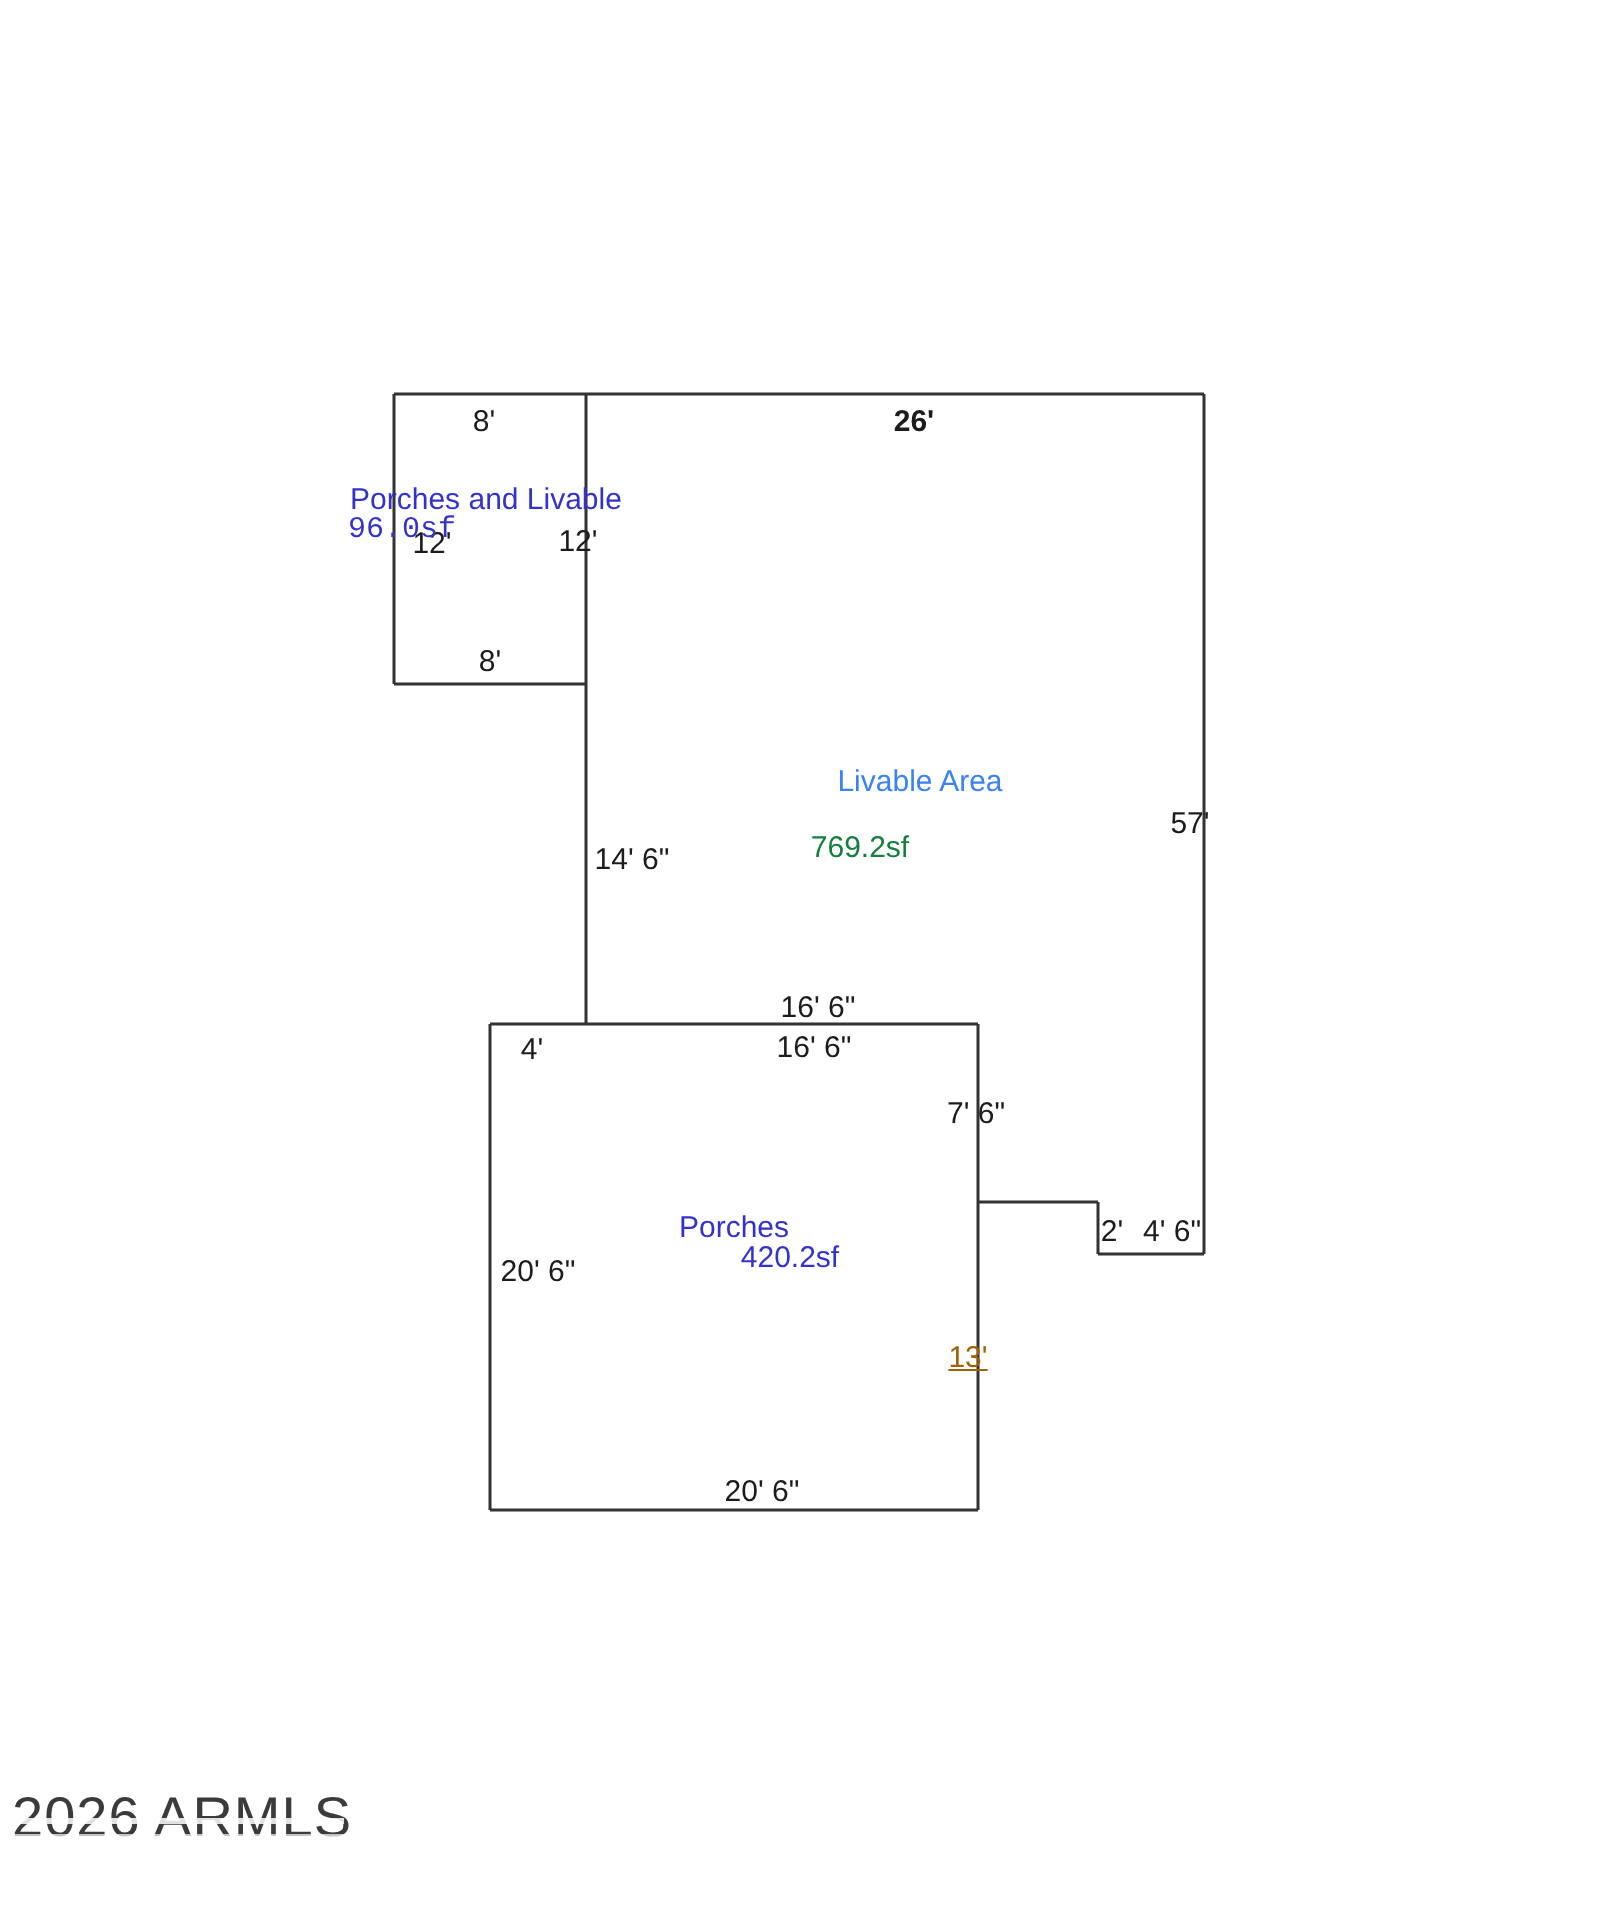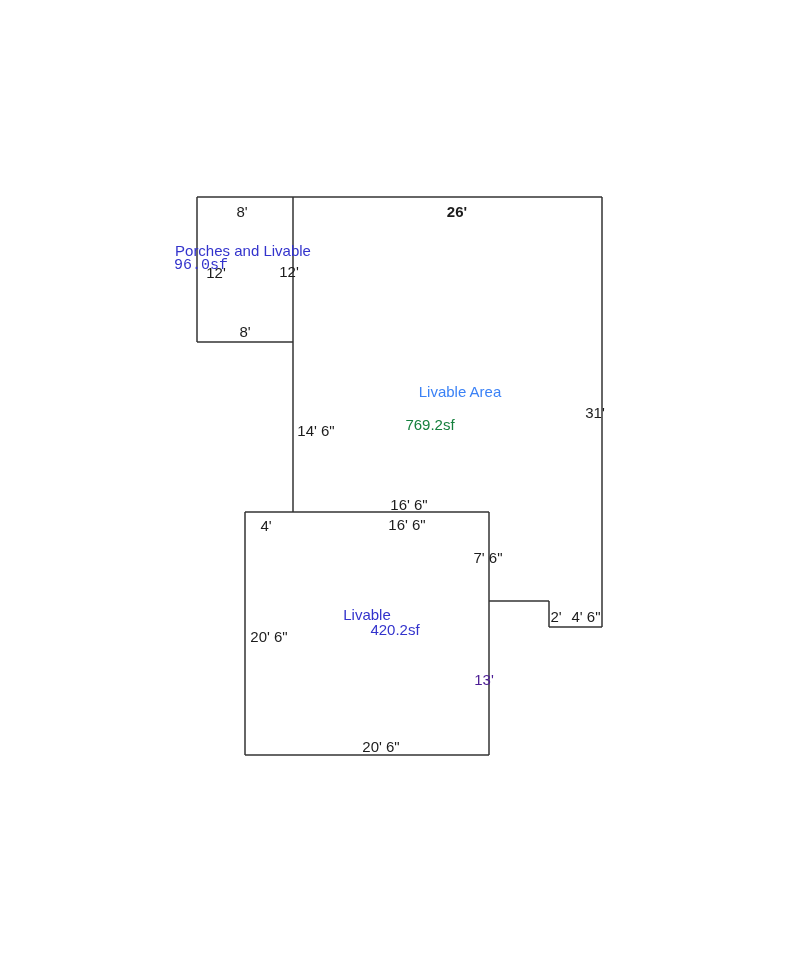--- a/index.html
+++ b/index.html
@@ -61,32 +61,33 @@
       <line x1="245" y1="755" x2="489" y2="755" stroke="#333333" stroke-width="1.5"></line>
       <line x1="489" y1="512" x2="489" y2="755" stroke="#333333" stroke-width="1.5"></line>
     </svg>
   <div id="labels">
       <span class="label dim" style="left: 242px; top: 211px; color: rgb(28, 28, 28);">8'</span>
       <span class="label dim" style="left: 457px; top: 211px; color: rgb(28, 28, 28); font-weight: bold;">26'</span>
       <span class="label dim" style="left: 216px; top: 272px; color: rgb(28, 28, 28);">12'</span>
       <span class="label dim" style="left: 289px; top: 271px; color: rgb(28, 28, 28);">12'</span>
       <span class="label dim" style="left: 245px; top: 331px; color: rgb(28, 28, 28);">8'</span>
       <span class="label dim" style="left: 316px; top: 430px; color: rgb(28, 28, 28);">14' 6"</span>
-      <span class="label dim" style="left: 595px; top: 412px; color: rgb(28, 28, 28);">31'</span>
+      <span class="label dim" style="left: 595px; top: 412px; color: rgb(28, 28, 28);">57'</span>
       <span class="label dim" style="left: 409px; top: 504px; color: rgb(28, 28, 28);">16' 6"</span>
       <span class="label dim" style="left: 407px; top: 524px; color: rgb(28, 28, 28);">16' 6"</span>
       <span class="label dim" style="left: 266px; top: 525px; color: rgb(28, 28, 28);">4'</span>
       <span class="label dim" style="left: 488px; top: 557px; color: rgb(28, 28, 28);">7' 6"</span>
       <span class="label dim" style="left: 556px; top: 616px; color: rgb(28, 28, 28);">2'</span>
       <span class="label dim" style="left: 586px; top: 616px; color: rgb(28, 28, 28);">4' 6"</span>
       <span class="label dim" style="left: 269px; top: 636px; color: rgb(28, 28, 28);">20' 6"</span>
-      <span class="label dim" style="left: 484px; top: 679px; color: #4c1d95;">13'</span>
+      <span class="label dim" style="left: 484px; top: 679px; color: #a16207; text-decoration: underline;">13'</span>
       <span class="label dim" style="left: 381px; top: 746px; color: rgb(28, 28, 28);">20' 6"</span>
       <span class="label area-name" style="left: 243px; top: 250px; color: rgb(51, 51, 204);">Porches and Livable</span>
       <span class="label area-size" style="left: 201px; top: 265px; color: rgb(51, 51, 204); font-family: Liberation Mono, monospace;">96.0sf</span>
       <span class="label area-name" style="left: 445px; top: 391px; color: #3b82f6; margin-left: 15px;">Livable Area</span>
       <span class="label area-size" style="left: 430px; top: 424px; color: #15803d;">769.2sf</span>
-      <span class="label area-name" style="left: 367px; top: 614px; color: rgb(51, 51, 204);">Livable</span>
+      <span class="label area-name" style="left: 367px; top: 614px; color: rgb(51, 51, 204);">Porches</span>
       <span class="label area-size" style="left: 371px; top: 629px; color: rgb(51, 51, 204); margin-left: 24px;">420.2sf</span>
     </div>
+  <div class="watermark">2026 ARMLS</div>
   <div class="slit slit-1"></div>
   <div class="slit slit-2"></div>
 </div>
 
 </body></html>

